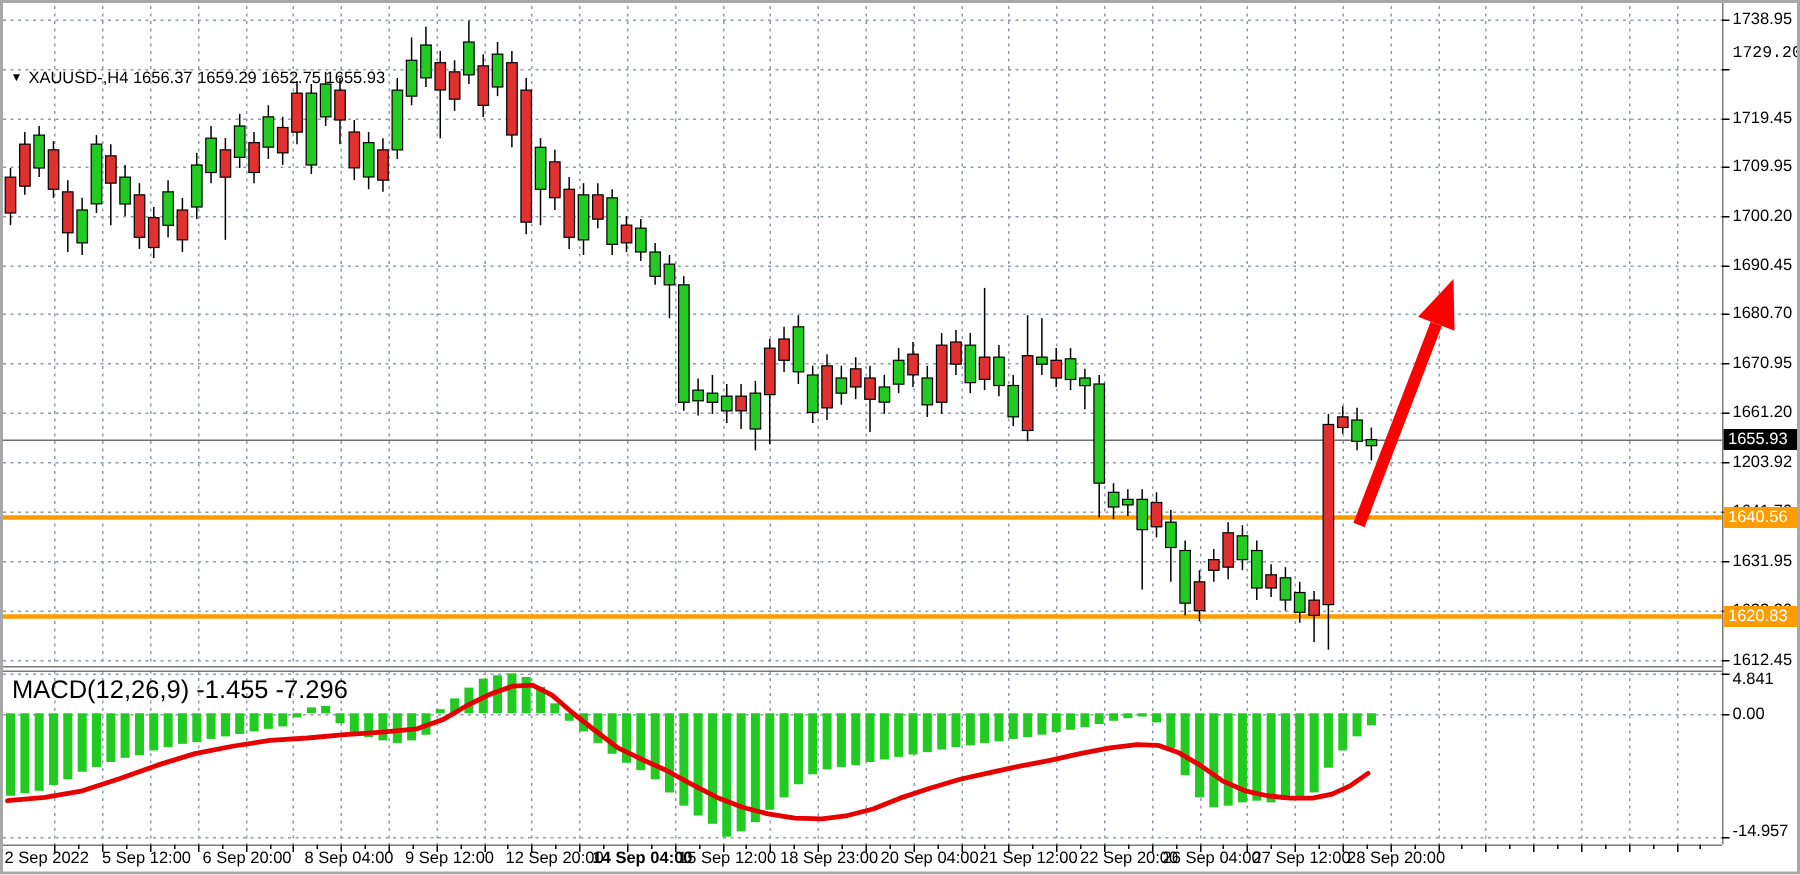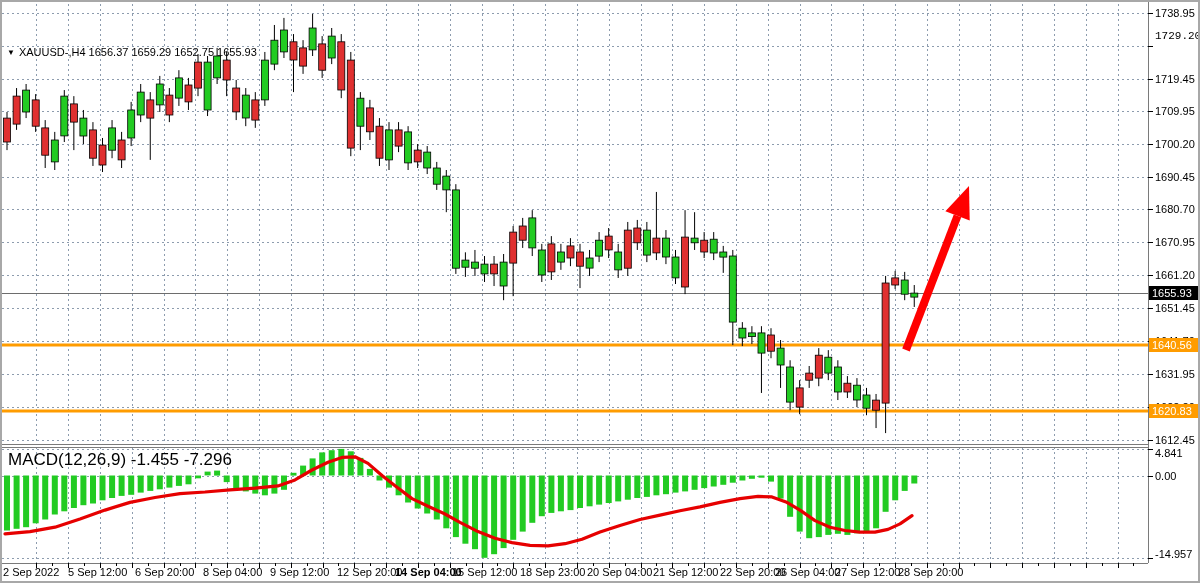--- a/index.html
+++ b/index.html
@@ -523,21 +523,21 @@
   <div id="price-axis">
       <div class="pricelabel" style="top: 13px;">1738.95</div>
       <div class="pricelabel" style="top: 36px; font-family: Liberation Mono, monospace;">1729.20</div>
       <div class="pricelabel" style="top: 79px;">1719.45</div>
       <div class="pricelabel" style="top: 111px;">1709.95</div>
       <div class="pricelabel" style="top: 144px;">1700.20</div>
       <div class="pricelabel" style="top: 177px;">1690.45</div>
       <div class="pricelabel" style="top: 209px;">1680.70</div>
       <div class="pricelabel" style="top: 242px;">1670.95</div>
       <div class="pricelabel" style="top: 275px;">1661.20</div>
-      <div class="pricelabel" style="top: 308px;">1651.45</div>
+      <div class="pricelabel" style="top: 308px;">1203.92</div>
       <div class="pricelabel" style="top: 341px;">1641.70</div>
       <div class="pricelabel" style="top: 374px;">1631.95</div>
       <div class="pricelabel" style="top: 407px;">1622.20</div>
       <div class="pricelabel" style="top: 440px;">1612.45</div>
     </div>
   <div id="time-axis">
       <div class="timelabel" style="left: 3px;">2 Sep 2022</div>
       <div class="timelabel" style="left: 68px;">5 Sep 12:00</div>
       <div class="timelabel" style="left: 135px;">6 Sep 20:00</div>
       <div class="timelabel" style="left: 203px; text-align: center;">8 Sep 04:00</div>

